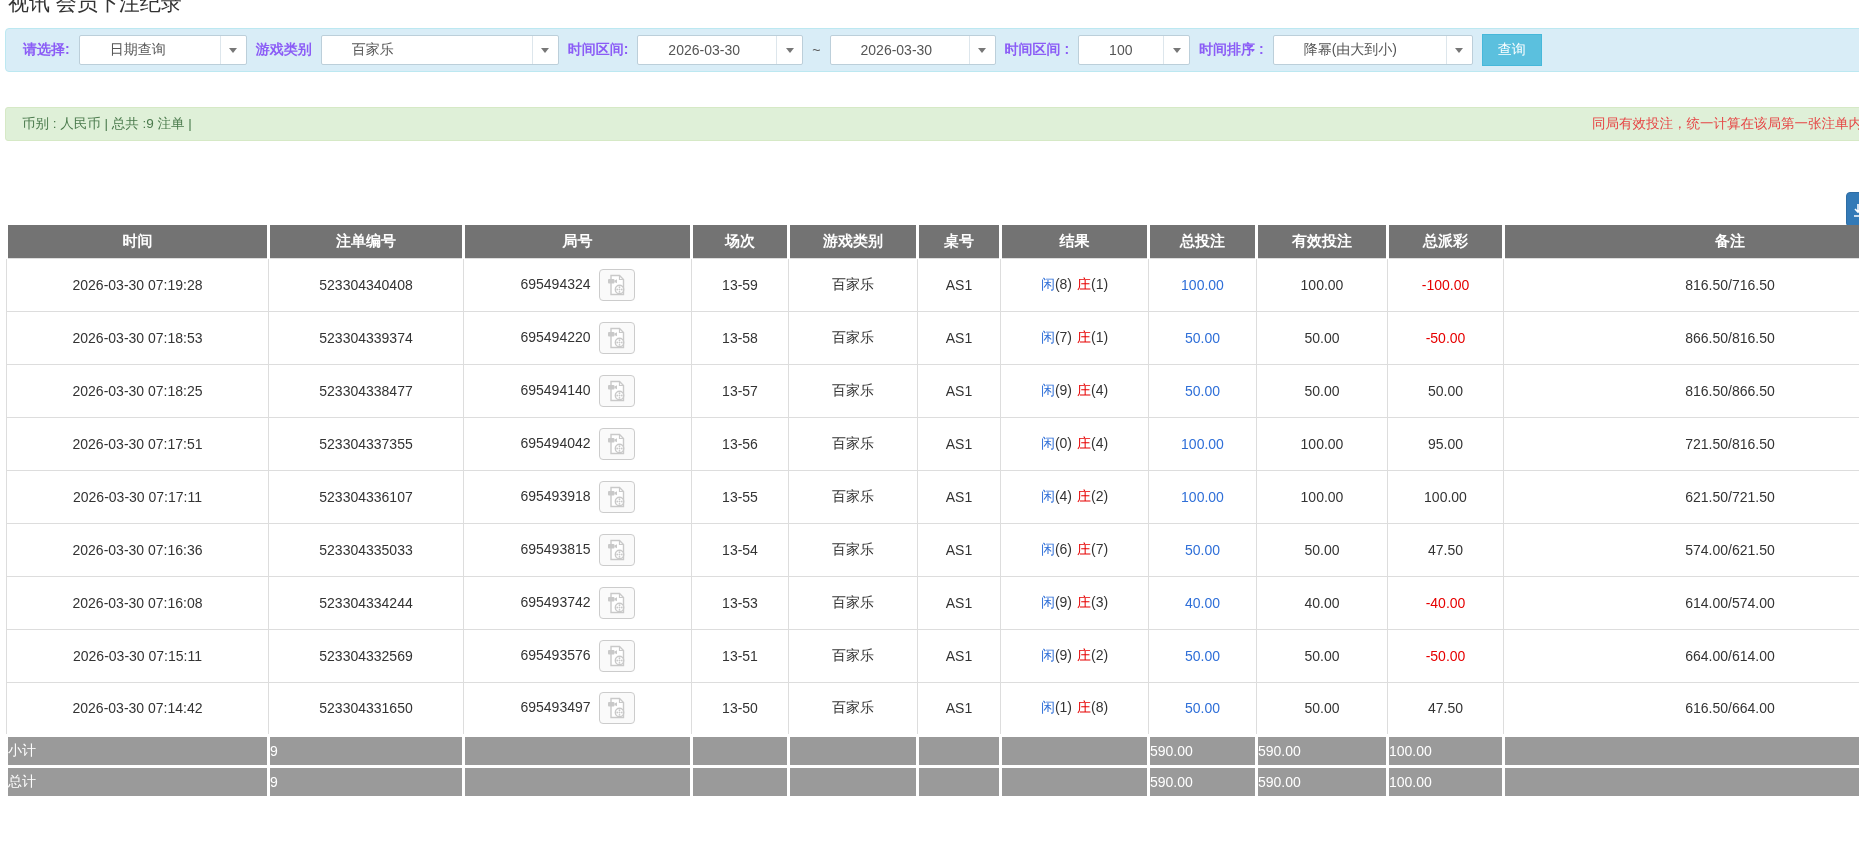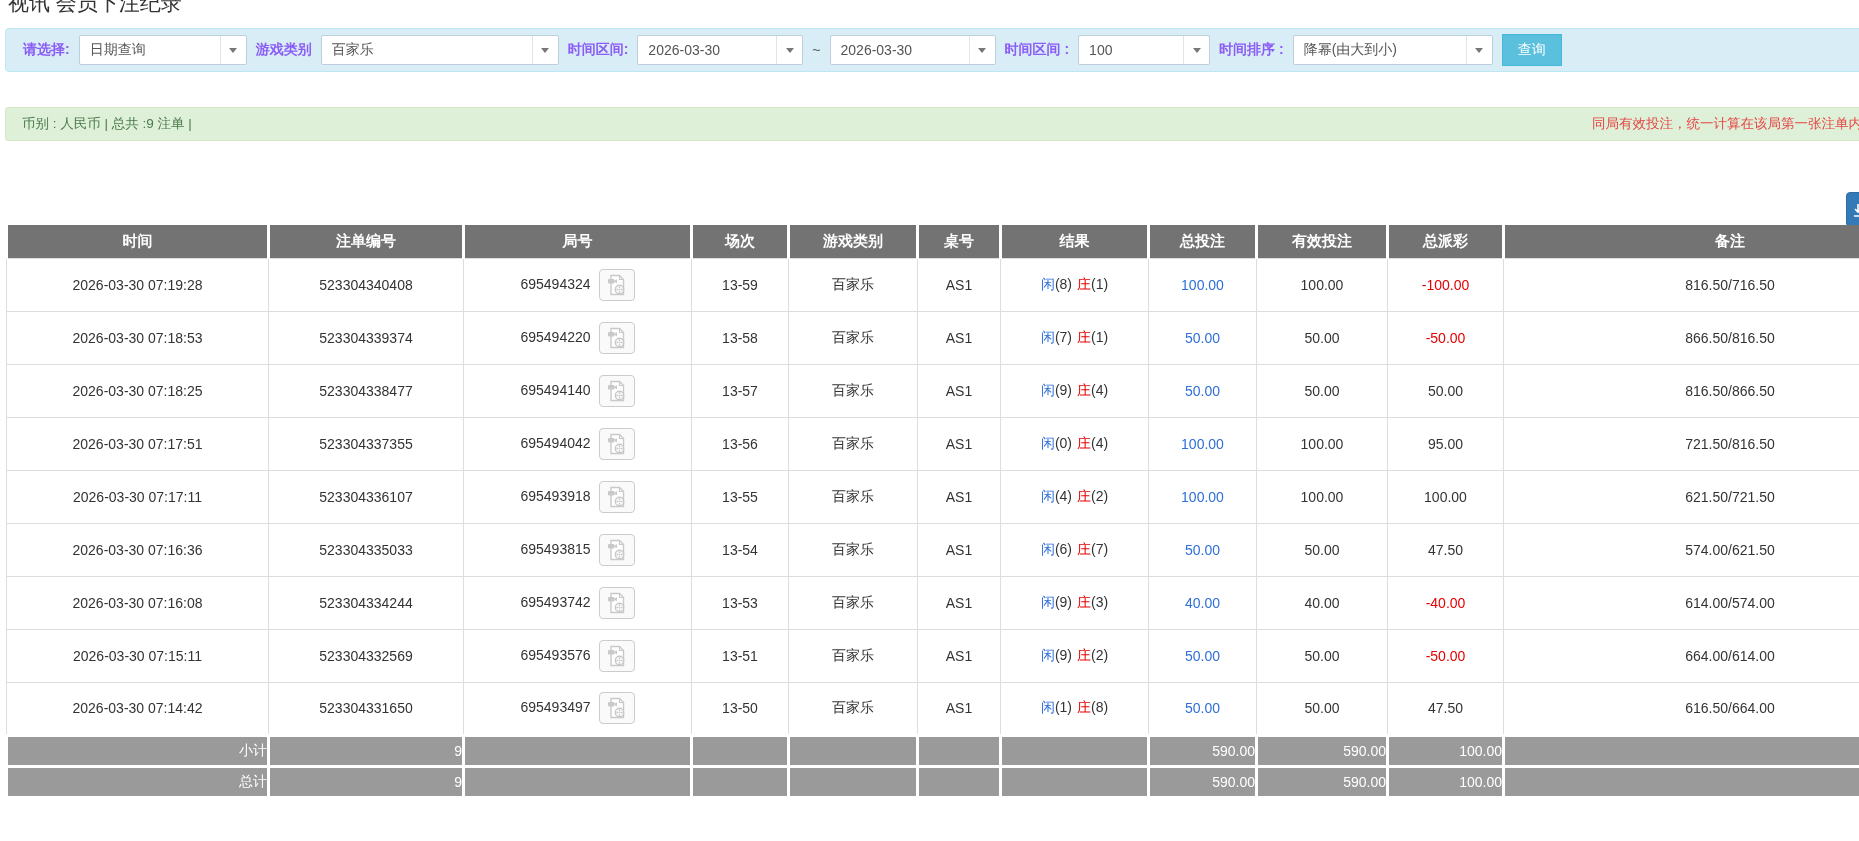--- a/index.html
+++ b/index.html
@@ -17,21 +17,21 @@
     position:absolute; top:28px; left:5px; width:1862px; height:44px;
     background:#d9edf7; border:1px solid #bce8f1; border-radius:4px;
     display:flex; align-items:center; gap:9px; padding:0 0 0 17px;
   }
   .flabel { font-size:14px; font-weight:bold; color:#8b5cf6; white-space:nowrap; }
   .sel {
     height:30px; background:#fff; border:1px solid #bccfda; border-radius:2px;
     display:flex; align-items:stretch; cursor:pointer;
   }
   .sel-text { flex:1; display:flex; align-items:center; padding:0 8px 0 10px;
-    font-size:14px; color:#555; white-space:nowrap; overflow:hidden; }
+    font-size:14px; color:#555; white-space:nowrap; overflow:hidden;margin-left:20px; }
   .sel-caret-box { width:26px; border-left:1px solid #dde6ec;
     display:flex; align-items:center; justify-content:center; }
   .caret { width:0; height:0; border-left:4px solid transparent;
     border-right:4px solid transparent; border-top:5px solid #777; }
   .btn-search {
     height:32px; padding:0 15px; background:#5bc0de; border:1px solid #46b8da;
     border-radius:0; color:#fff; font-size:14px; cursor:pointer;
   }
   
   .summary-bar {
@@ -57,21 +57,21 @@
     background:#737373; color:#fff; font-size:15px; font-weight:bold;
     height:33px; border-left:3px solid #fff; border-right:3px solid #fff;
     text-align:center; padding:0;
   }
   tbody td {
     background:#fff; height:53px; border:1px solid #ddd;
     text-align:center; font-size:14px; color:#333; padding:0 4px;
   }
   tfoot td {
     background:#9a9a9a; color:#fff; height:31px; border:3px solid #fff;
-    text-align:right; font-size:14px; padding:0;
+    text-align:left; font-size:14px; padding:0;
   }
   .res-p { color:#2f6fd8; }
   .res-b { color:#e60000; margin-left:5px; }
   .res-n { color:#333; }
   .bet-link { color:#2f6fd8; cursor:pointer; }
   .payout.neg { color:#e60000; }
   .video-btn {
     display:inline-flex; align-items:center; justify-content:center;
     width:36px; height:32px; margin-left:8px; vertical-align:middle;
     background:#fafafa; border:1px solid #ccc; border-radius:4px; cursor:pointer;
@@ -105,21 +105,21 @@
       </span>
   </div>
   <span class="flabel" style="font-weight:normal;color:#555">~</span>
   <div class="sel" style="width:166px">
     <span class="sel-text">2026-03-30</span>
     <span class="sel-caret-box">
         <span class="caret"></span>
       </span>
   </div>
   <span class="flabel">时间区间 :</span>
-  <div class="sel" style="width:132px">
+  <div class="sel" style="width:112px">
     <span class="sel-text">100</span>
     <span class="sel-caret-box">
         <span class="caret"></span>
       </span>
   </div>
   <span class="flabel">时间排序 :</span>
   <div class="sel" style="width:200px">
     <span class="sel-text">降幂(由大到小)</span>
     <span class="sel-caret-box">
         <span class="caret"></span>

